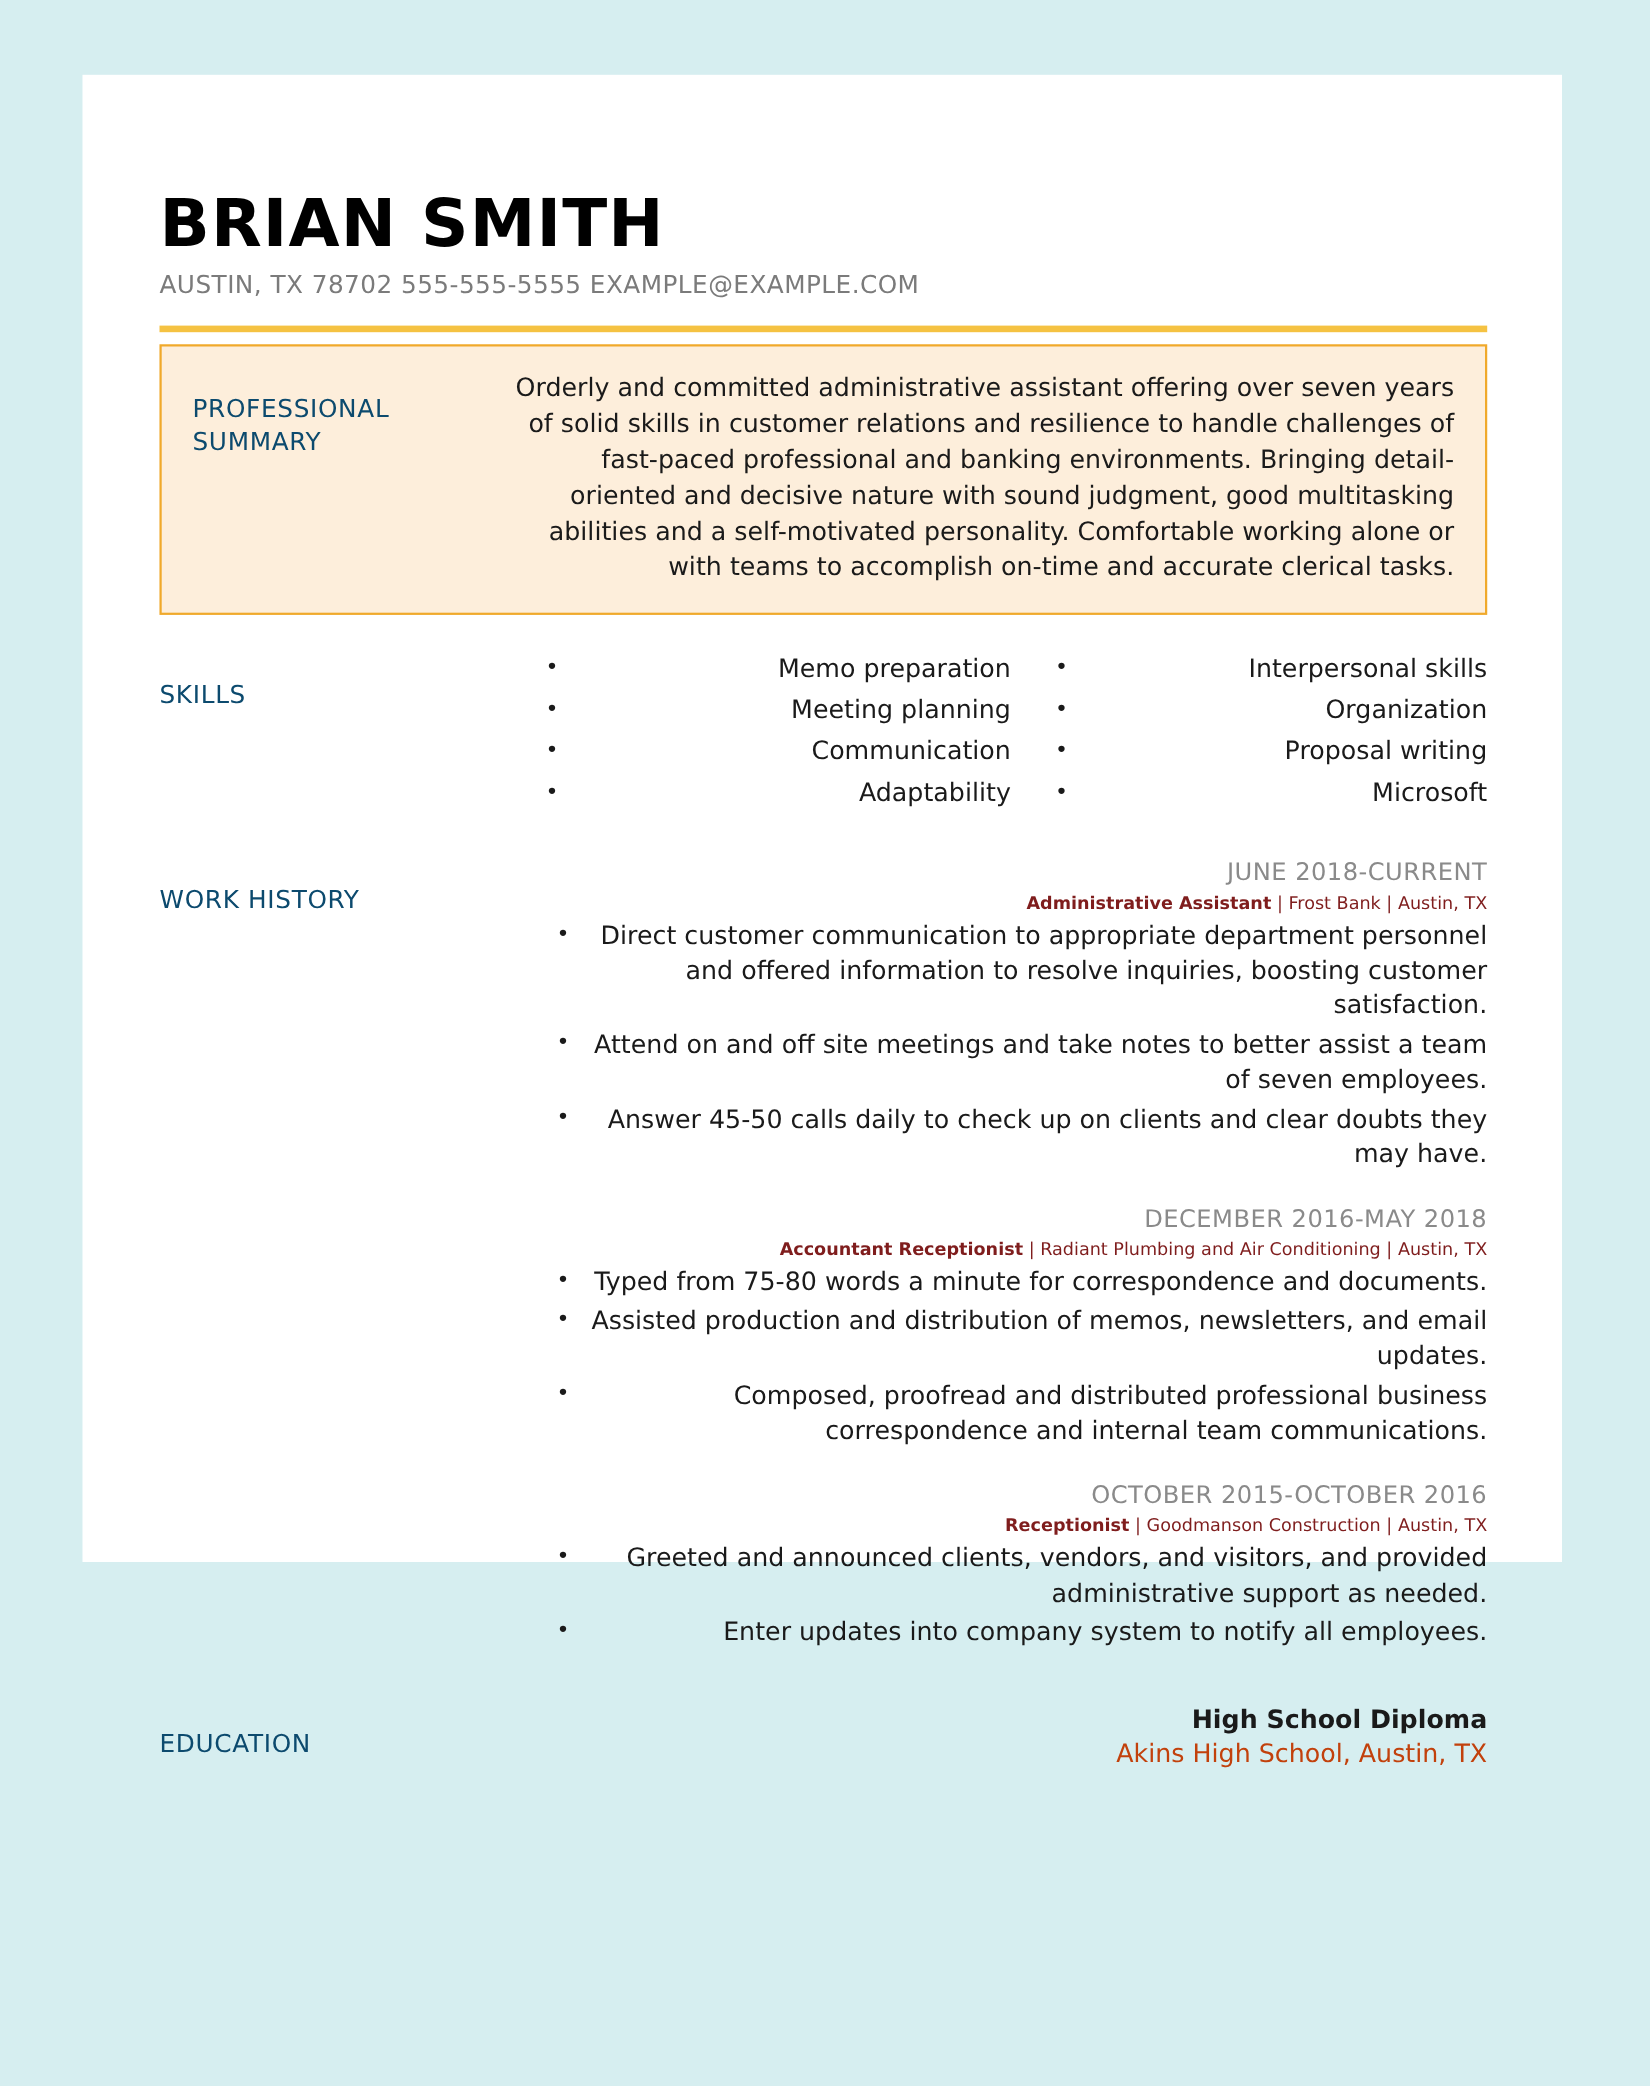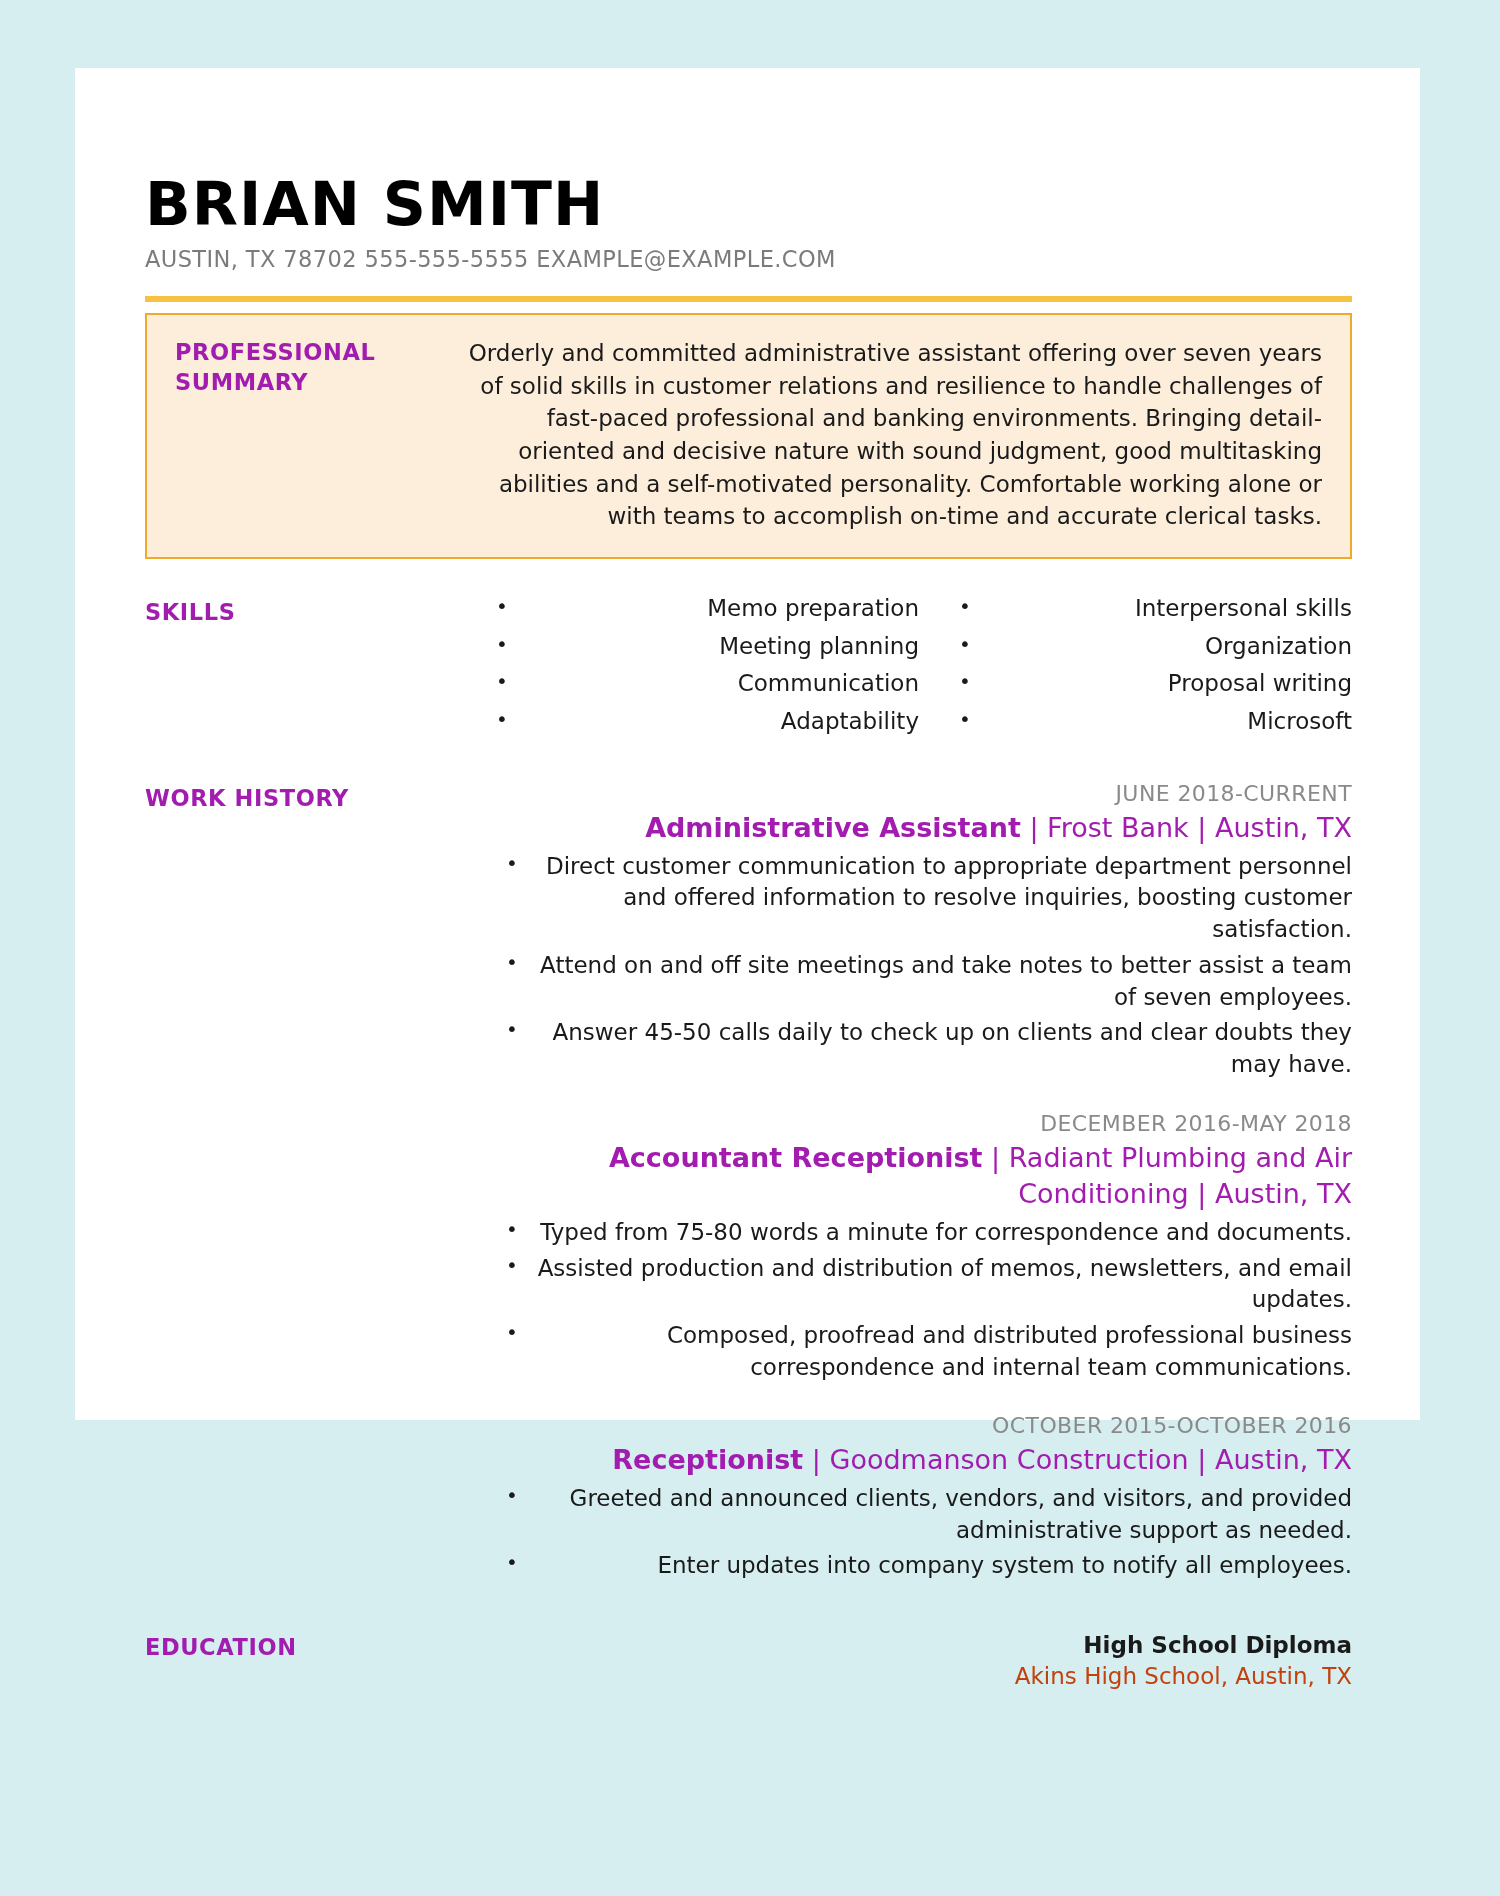--- a/index.html
+++ b/index.html
@@ -55,25 +55,26 @@
     display: flex;
     width: 100%;
     box-sizing: border-box;
     gap: 36px;
   }
   .sec-label {
     width: 305px;
     flex: 0 0 305px;
     box-sizing: border-box;
     font-size: 22.5px;
-    font-weight: bold;
+    font-weight: normal;
     letter-spacing: 0.6px;
-    color: #a21caf;
+    color: #0c4a6e;
     line-height: 1.35;
     padding-top: 2px;
+    margin-top: 20px;
   }
   .sec-body {
     flex: 1 1 auto;
     min-width: 0;
     text-align: right;
   }
 
   
   .summary-box {
     margin-top: 11px;
@@ -136,22 +137,22 @@
   }
   .job { margin-bottom: 30px; }
   .job:last-child { margin-bottom: 0; }
   .job-dates {
     font-size: 22px;
     color: #8a8a8a;
     letter-spacing: 0.4px;
     margin-bottom: 4px;
   }
   .job-title-line {
-    font-size: 27px;
-    color: #a21caf;
+    font-size: 16px;
+    color: #7f1d1d;
     line-height: 1.35;
     margin-bottom: 4px;
   }
   .job-title-line .role {
     font-weight: bold;
   }
   .job ul.bullets li {
     padding-left: 44px;
     margin-bottom: 4px;
     line-height: 1.38;

